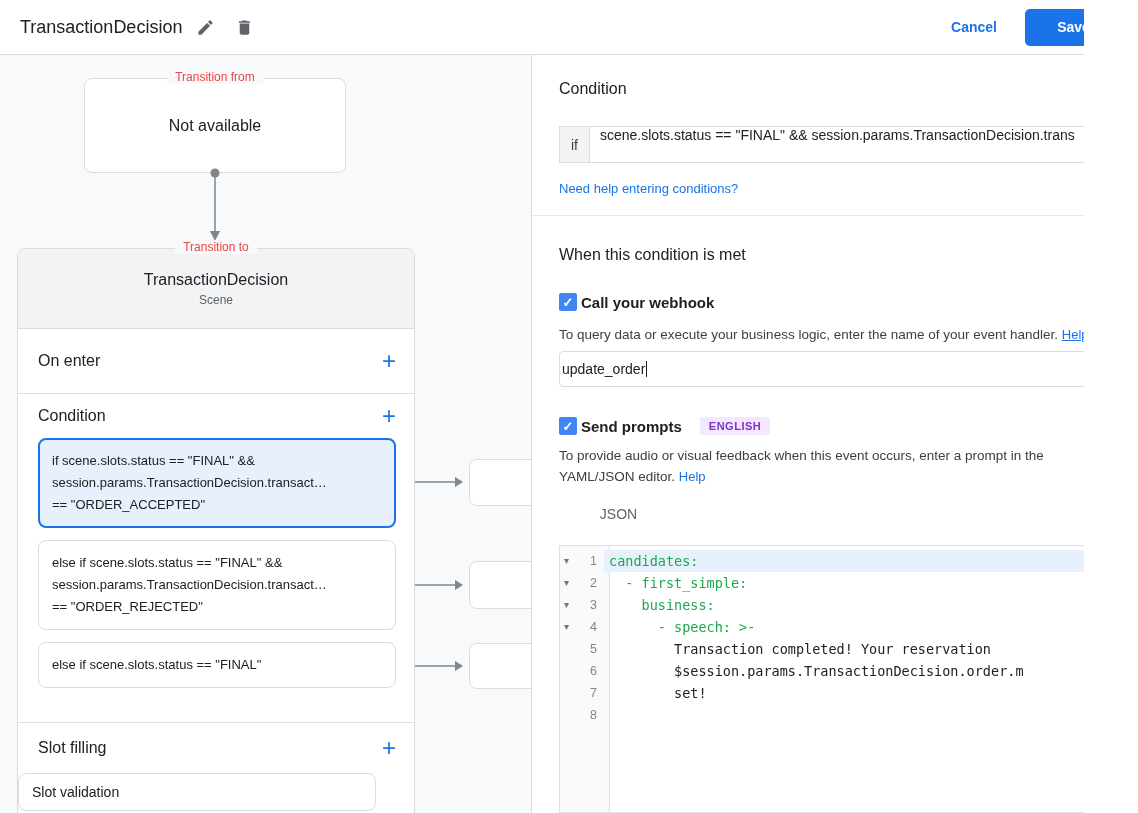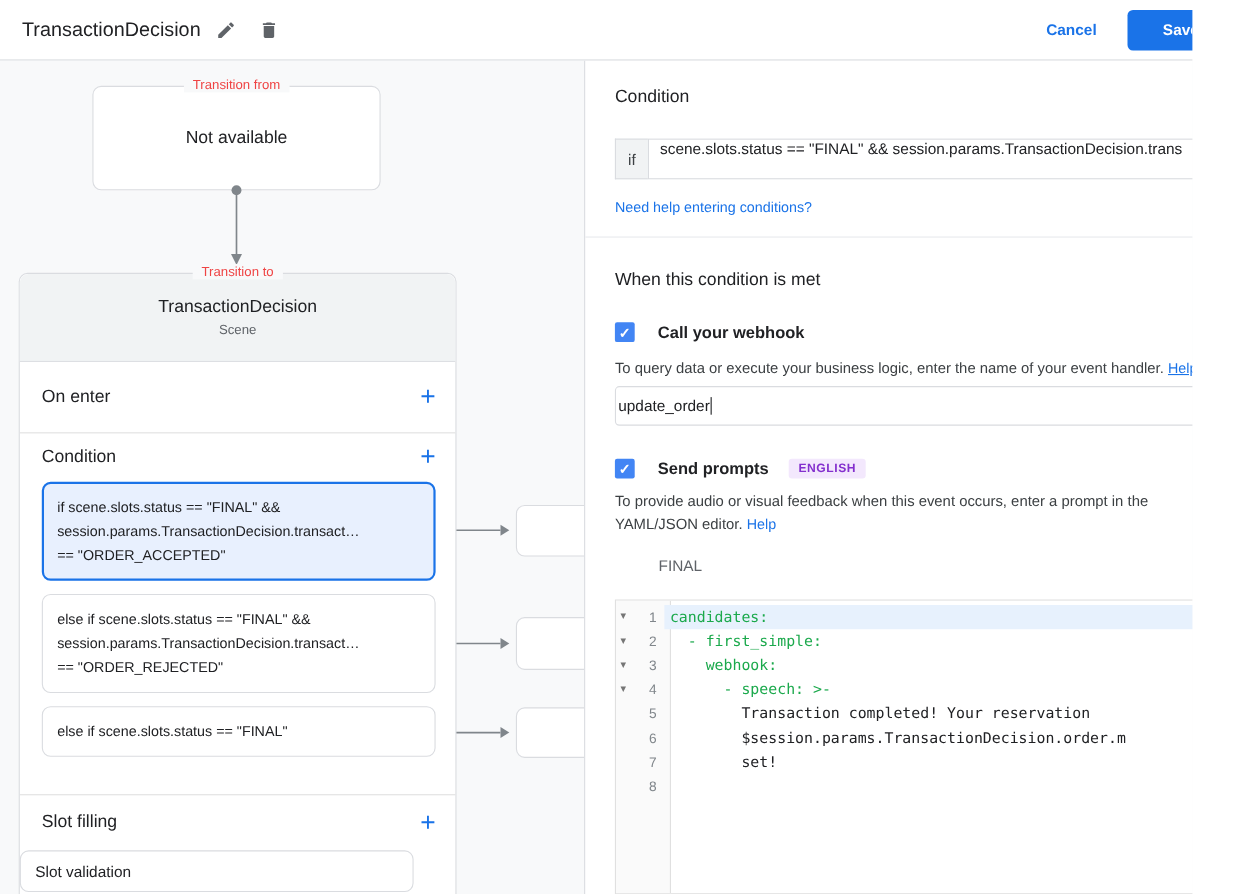--- a/index.html
+++ b/index.html
@@ -70,21 +70,21 @@
   .if-input { flex:1; border:1px solid #dadce0; background:#fff; font-size:14px; color:#202124;
               padding:0 10px; font-family:inherit; white-space:nowrap; overflow:hidden; outline:none; }
   .help-link { color:#1a73e8; font-size:13px; text-decoration:none; cursor:pointer; }
   .cond-help { position:absolute; left:27px; top:126px; }
   .panel-divider { position:absolute; left:0; top:160px; width:607px; height:1px; background:#e8eaed; }
 
   .check-row { position:absolute; left:27px; display:flex; align-items:center; }
   .checkbox { width:18px; height:18px; background:#4285f4; border-radius:2px; display:inline-flex;
               align-items:center; justify-content:center; color:#fff; font-size:13px; font-weight:700;
               cursor:pointer; flex:none; }
-  .check-label { font-size:15px; font-weight:600; color:#202124; margin-left:21px; cursor:default; }
+  .check-label { font-size:15px; font-weight:600; color:#202124; margin-left:4px; cursor:default; }
   .lang-badge { margin-left:18px; background:#f3e8fd; color:#8430ce; font-size:11px; font-weight:700;
                 letter-spacing:.5px; padding:3px 9px; border-radius:3px; }
   .desc { position:absolute; left:27px; width:556px; font-size:13.5px; line-height:21px; color:#3c4043; }
   .desc .underline { text-decoration:underline; }
   .text-input { position:absolute; left:27px; width:564px; height:36px; border:1px solid #dadce0;
                 border-radius:4px; background:#fff; font-size:14px; color:#202124; padding:0 2px;
                 display:flex; align-items:center; cursor:text; }
   .caret { display:inline-block; width:1px; height:16px; background:#202124; margin-left:1px; }
 
   .tabs { position:absolute; left:27px; top:441px; display:flex; }
@@ -239,40 +239,40 @@
         </span>
       <span class="check-label">Send prompts</span>
       <span class="lang-badge">ENGLISH</span>
     </div>
     <div class="desc" style="top:390px;">
       <span>To provide audio or visual feedback when this event occurs, enter a prompt in the YAML/JSON editor.</span>
       <a class="help-link">Help</a>
     </div>
 
     <div class="tabs" id="editor-tabs">
-        <div class="tab">FINAL</div>
+        <div class="tab">JSON</div>
       </div>
 
     <div class="editor">
       <div class="gutter-bg"></div>
       <div class="ed-lines" id="editor-lines">
           <div class="ed-line active">
             <span class="ed-fold">▾</span>
             <span class="ed-num">1</span>
             <span class="ed-code key">candidates:</span>
           </div>
           <div class="ed-line">
             <span class="ed-fold">▾</span>
             <span class="ed-num">2</span>
             <span class="ed-code key">  - first_simple:</span>
           </div>
           <div class="ed-line">
             <span class="ed-fold">▾</span>
             <span class="ed-num">3</span>
-            <span class="ed-code key">    webhook:</span>
+            <span class="ed-code key">    business:</span>
           </div>
           <div class="ed-line">
             <span class="ed-fold">▾</span>
             <span class="ed-num">4</span>
             <span class="ed-code key">      - speech: &gt;-</span>
           </div>
           <div class="ed-line">
             <span class="ed-fold"></span>
             <span class="ed-num">5</span>
             <span class="ed-code plain">        Transaction completed! Your reservation</span>

